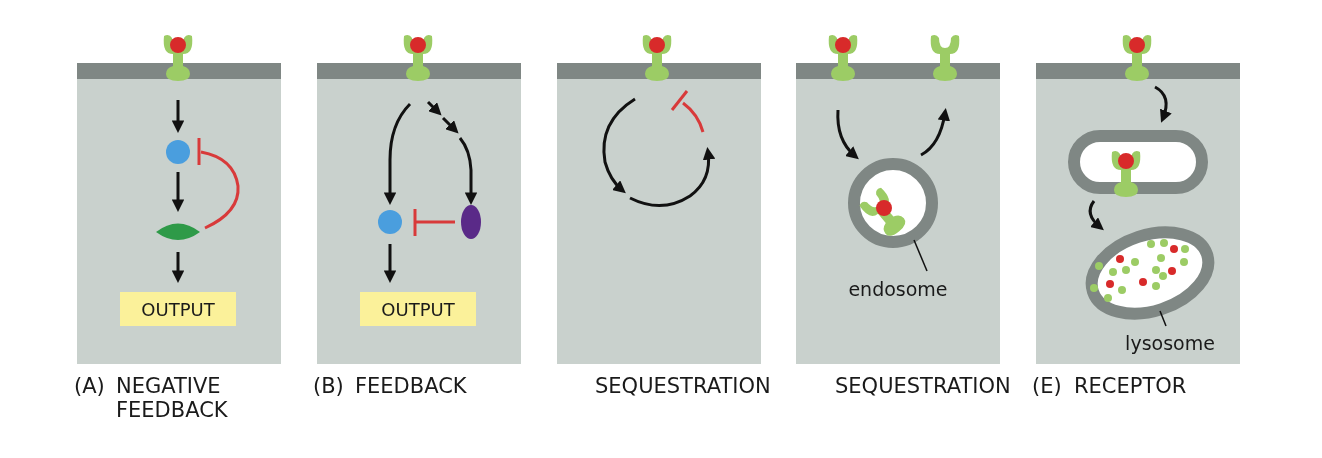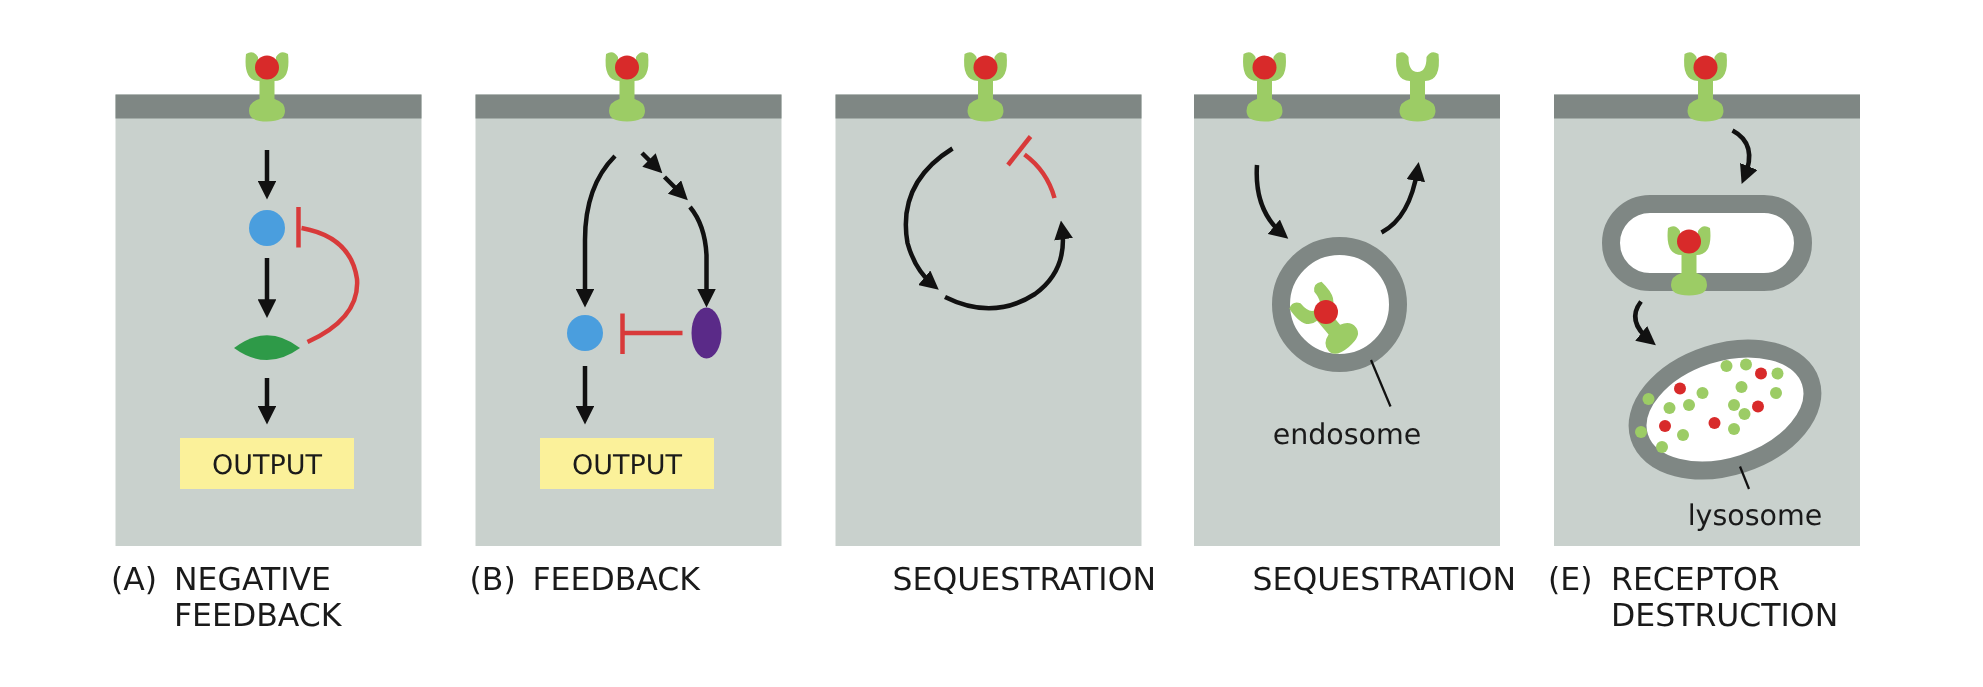--- a/index.html
+++ b/index.html
@@ -132,14 +132,13 @@
   <div><span class="l">(B)</span><span>FEEDBACK</span></div>
 </div>
 <div class="cap" style="left:553px">
   <div class="t2">SEQUESTRATION</div>
 </div>
 <div class="cap" style="left:793px">
   <div class="t2">SEQUESTRATION</div>
 </div>
 <div class="cap" style="left:1032px">
   <div><span class="l">(E)</span><span>RECEPTOR</span></div>
-  <div class="t2">DESTRUCTION</div>
 </div>
 
 </body></html>

